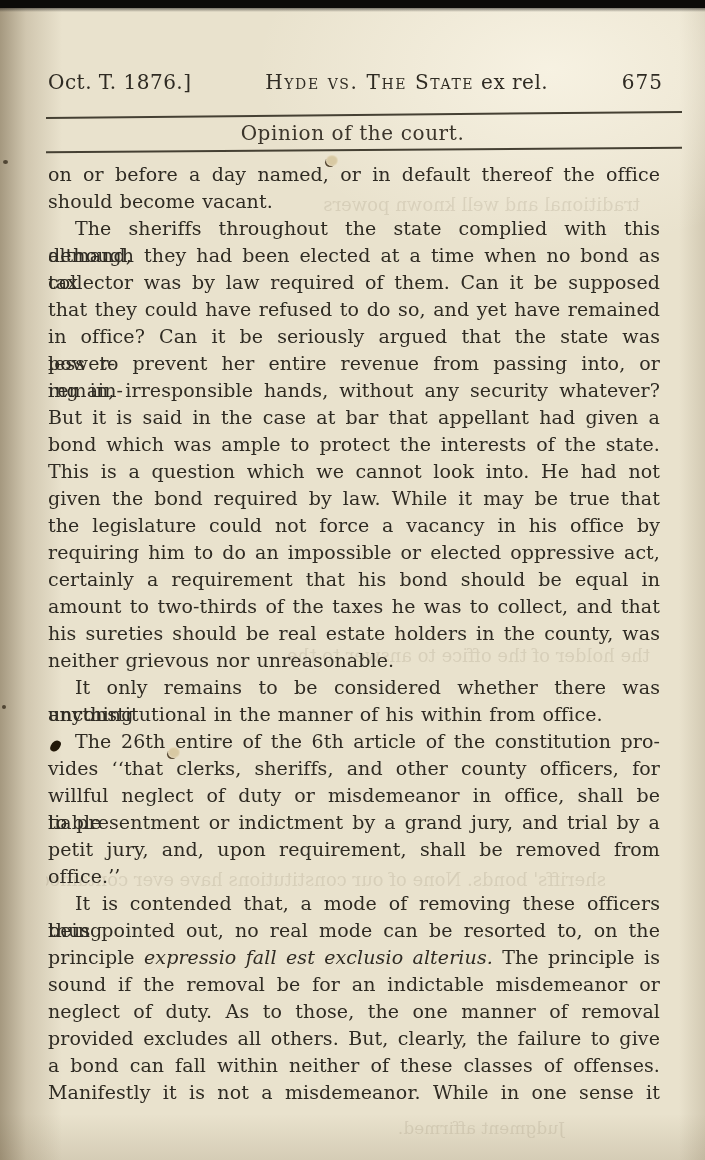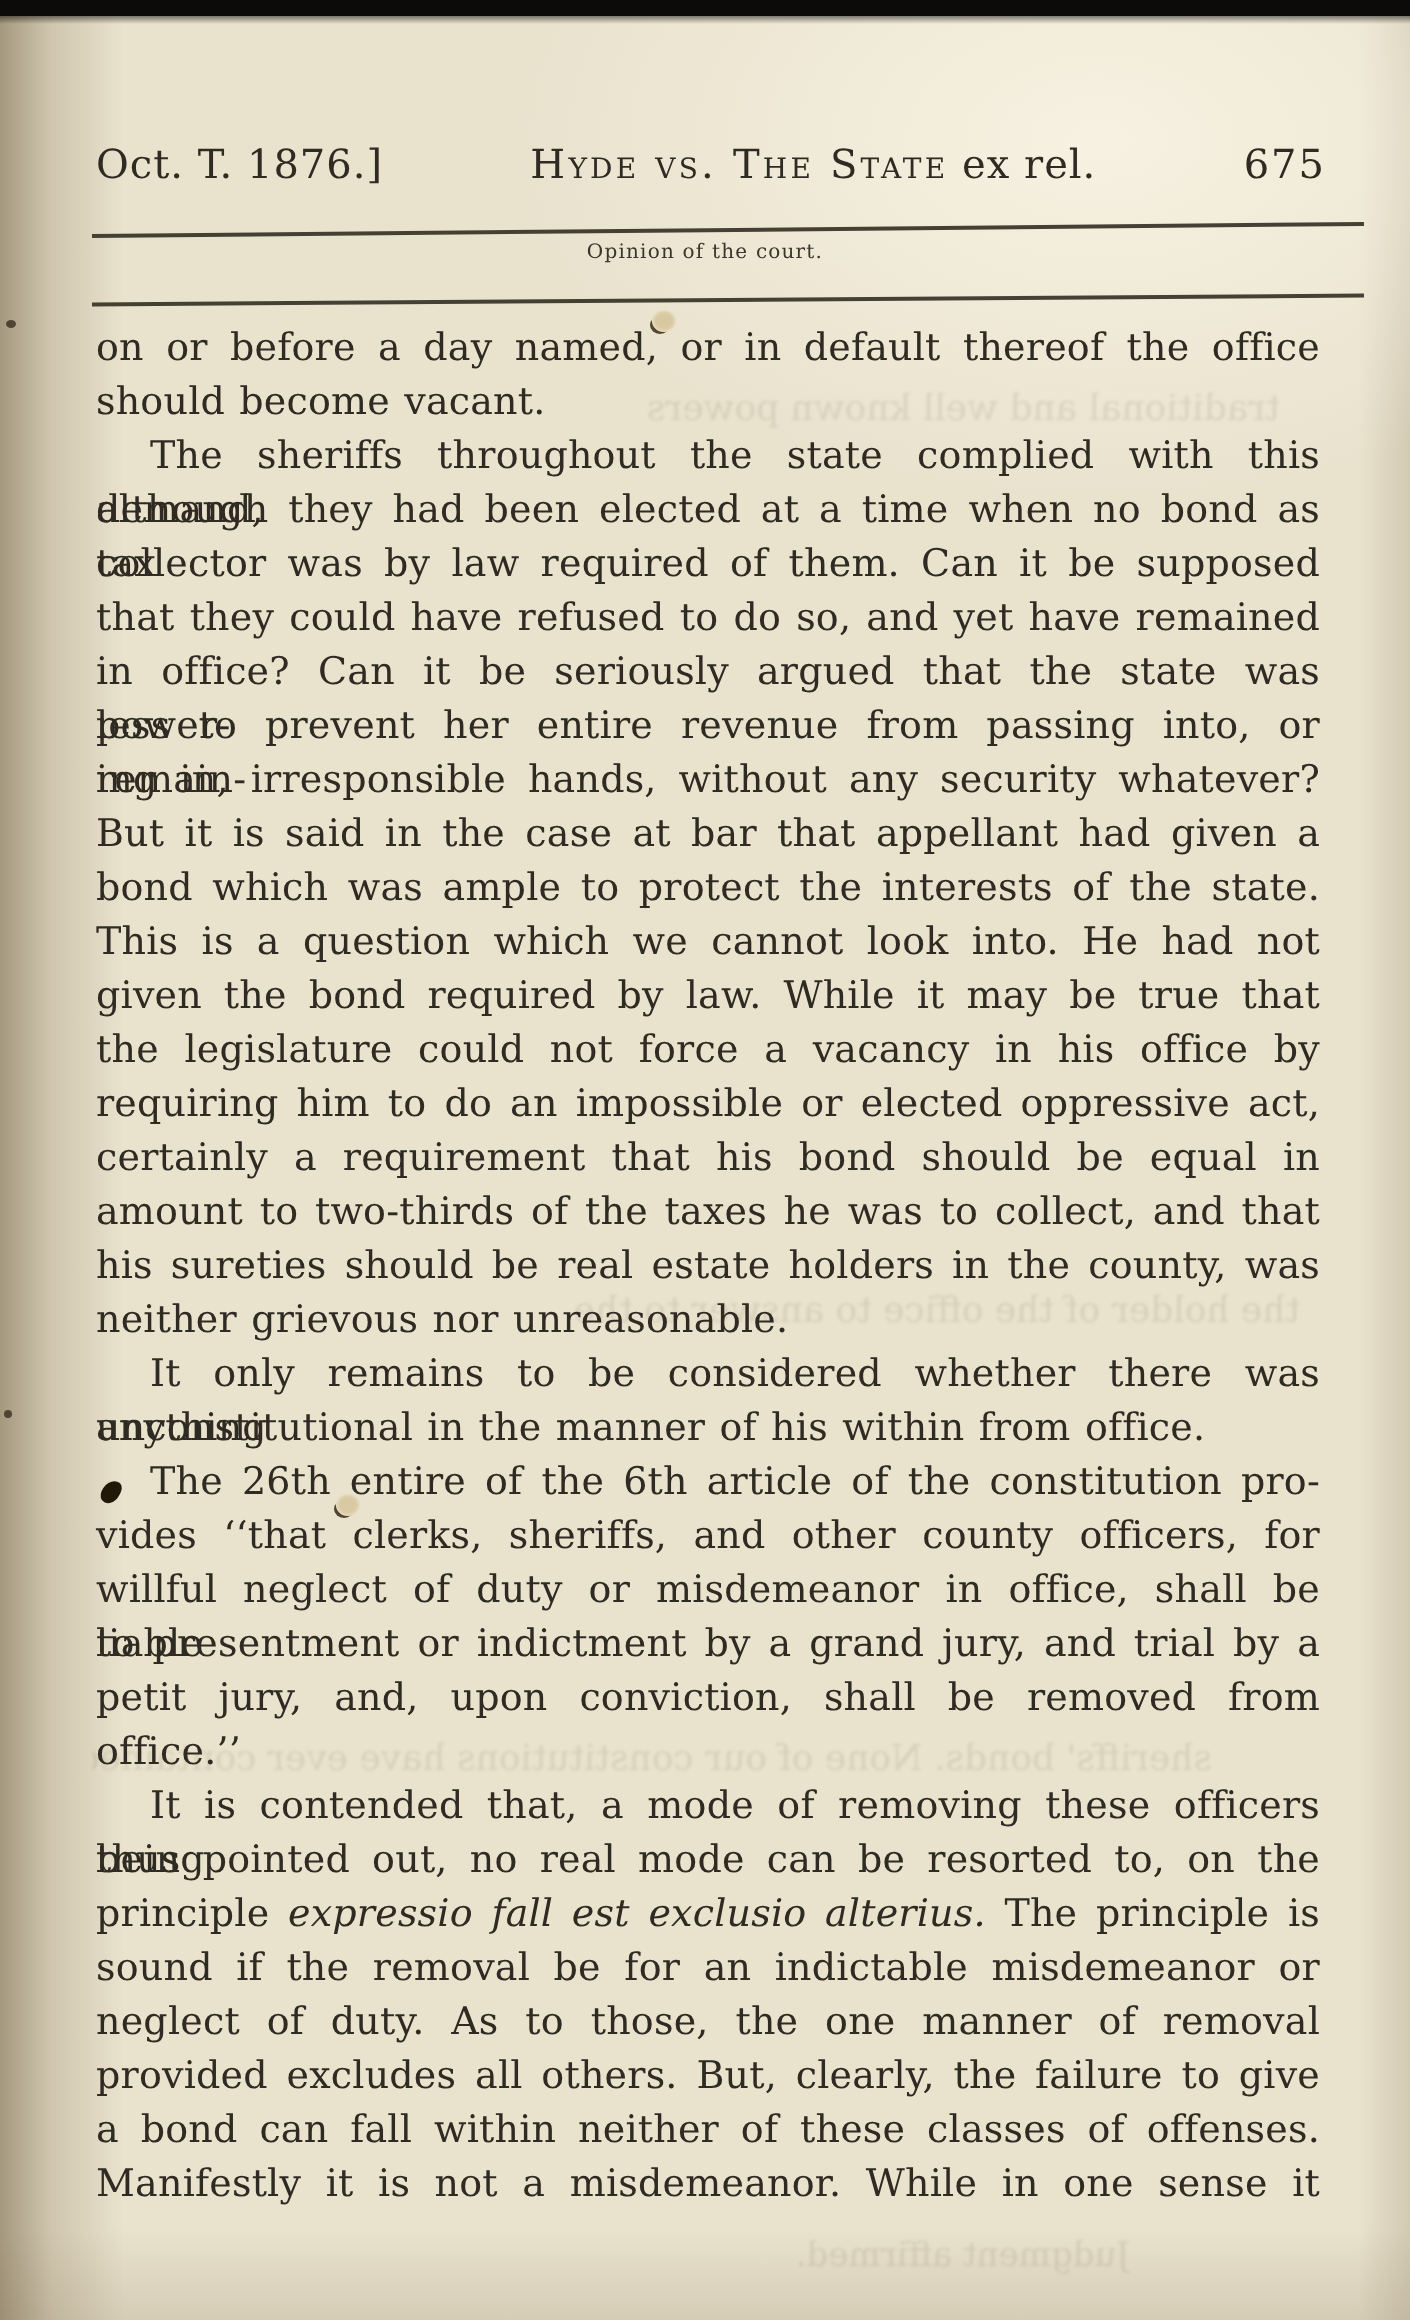--- a/index.html
+++ b/index.html
@@ -22,21 +22,21 @@
   
   .header{position:absolute;left:48px;right:42px;top:70px;display:flex;
     justify-content:space-between;align-items:baseline;font-size:20px;}
   .hterm{letter-spacing:.5px;}
   .htitle{font-variant:small-caps;letter-spacing:1.6px;}
   .hpage{letter-spacing:1px;}
   .rule{position:absolute;left:46px;width:636px;height:2.4px;background:#454033;}
   .rule1{top:114px;transform:rotate(-.55deg);}
   .rule2{top:149px;transform:rotate(-.4deg);}
   .opinion{position:absolute;left:0;width:705px;top:121px;text-align:center;
-    font-size:10px;letter-spacing:.6px;color:#3b352b;}
+    font-size:20px;letter-spacing:.6px;color:#3b352b;}
   
   .bodytext{position:absolute;left:48px;top:161px;width:612px;font-size:19px;
     line-height:27px;letter-spacing:.1px;word-spacing:1px;}
   .line{text-align:justify;text-align-last:justify;height:27px;overflow:visible;white-space:nowrap;}
   .line{white-space:normal;}
   .line.indent{text-indent:27px;}
   .line.last{text-align-last:left;}
   
   .ghost{position:absolute;transform:scaleX(-1);opacity:.14;color:#6f6046;
     filter:blur(.7px);white-space:nowrap;overflow:hidden;}
@@ -97,21 +97,21 @@
       </div>
       <div>
         <div class="line indent">It only remains to be considered whether there was anything</div>
         <div class="line last">unconstitutional in the manner of his within from office.</div>
       </div>
       <div>
         <div class="line indent">The 26th entire of the 6th article of the constitution pro-</div>
         <div class="line">vides ‘‘that clerks, sheriffs, and other county officers, for</div>
         <div class="line">willful neglect of duty or misdemeanor in office, shall be liable</div>
         <div class="line">to presentment or indictment by a grand jury, and trial by a</div>
-        <div class="line">petit jury, and, upon conviction, shall be removed from</div>
+        <div class="line">petit jury, and, upon requirement, shall be removed from</div>
         <div class="line last">office.’’</div>
       </div>
       <div>
         <div class="line indent">It is contended that, a mode of removing these officers being</div>
         <div class="line">thus pointed out, no real mode can be resorted to, on the</div>
         <div class="line">principle <i>expressio fall est exclusio alterius.</i>  The principle is</div>
         <div class="line">sound if the removal be for an indictable misdemeanor or</div>
         <div class="line">neglect of duty.  As to those, the one manner of removal</div>
         <div class="line">provided excludes all others.  But, clearly, the failure to give</div>
         <div class="line">a bond can fall within neither of these classes of offenses.</div>

